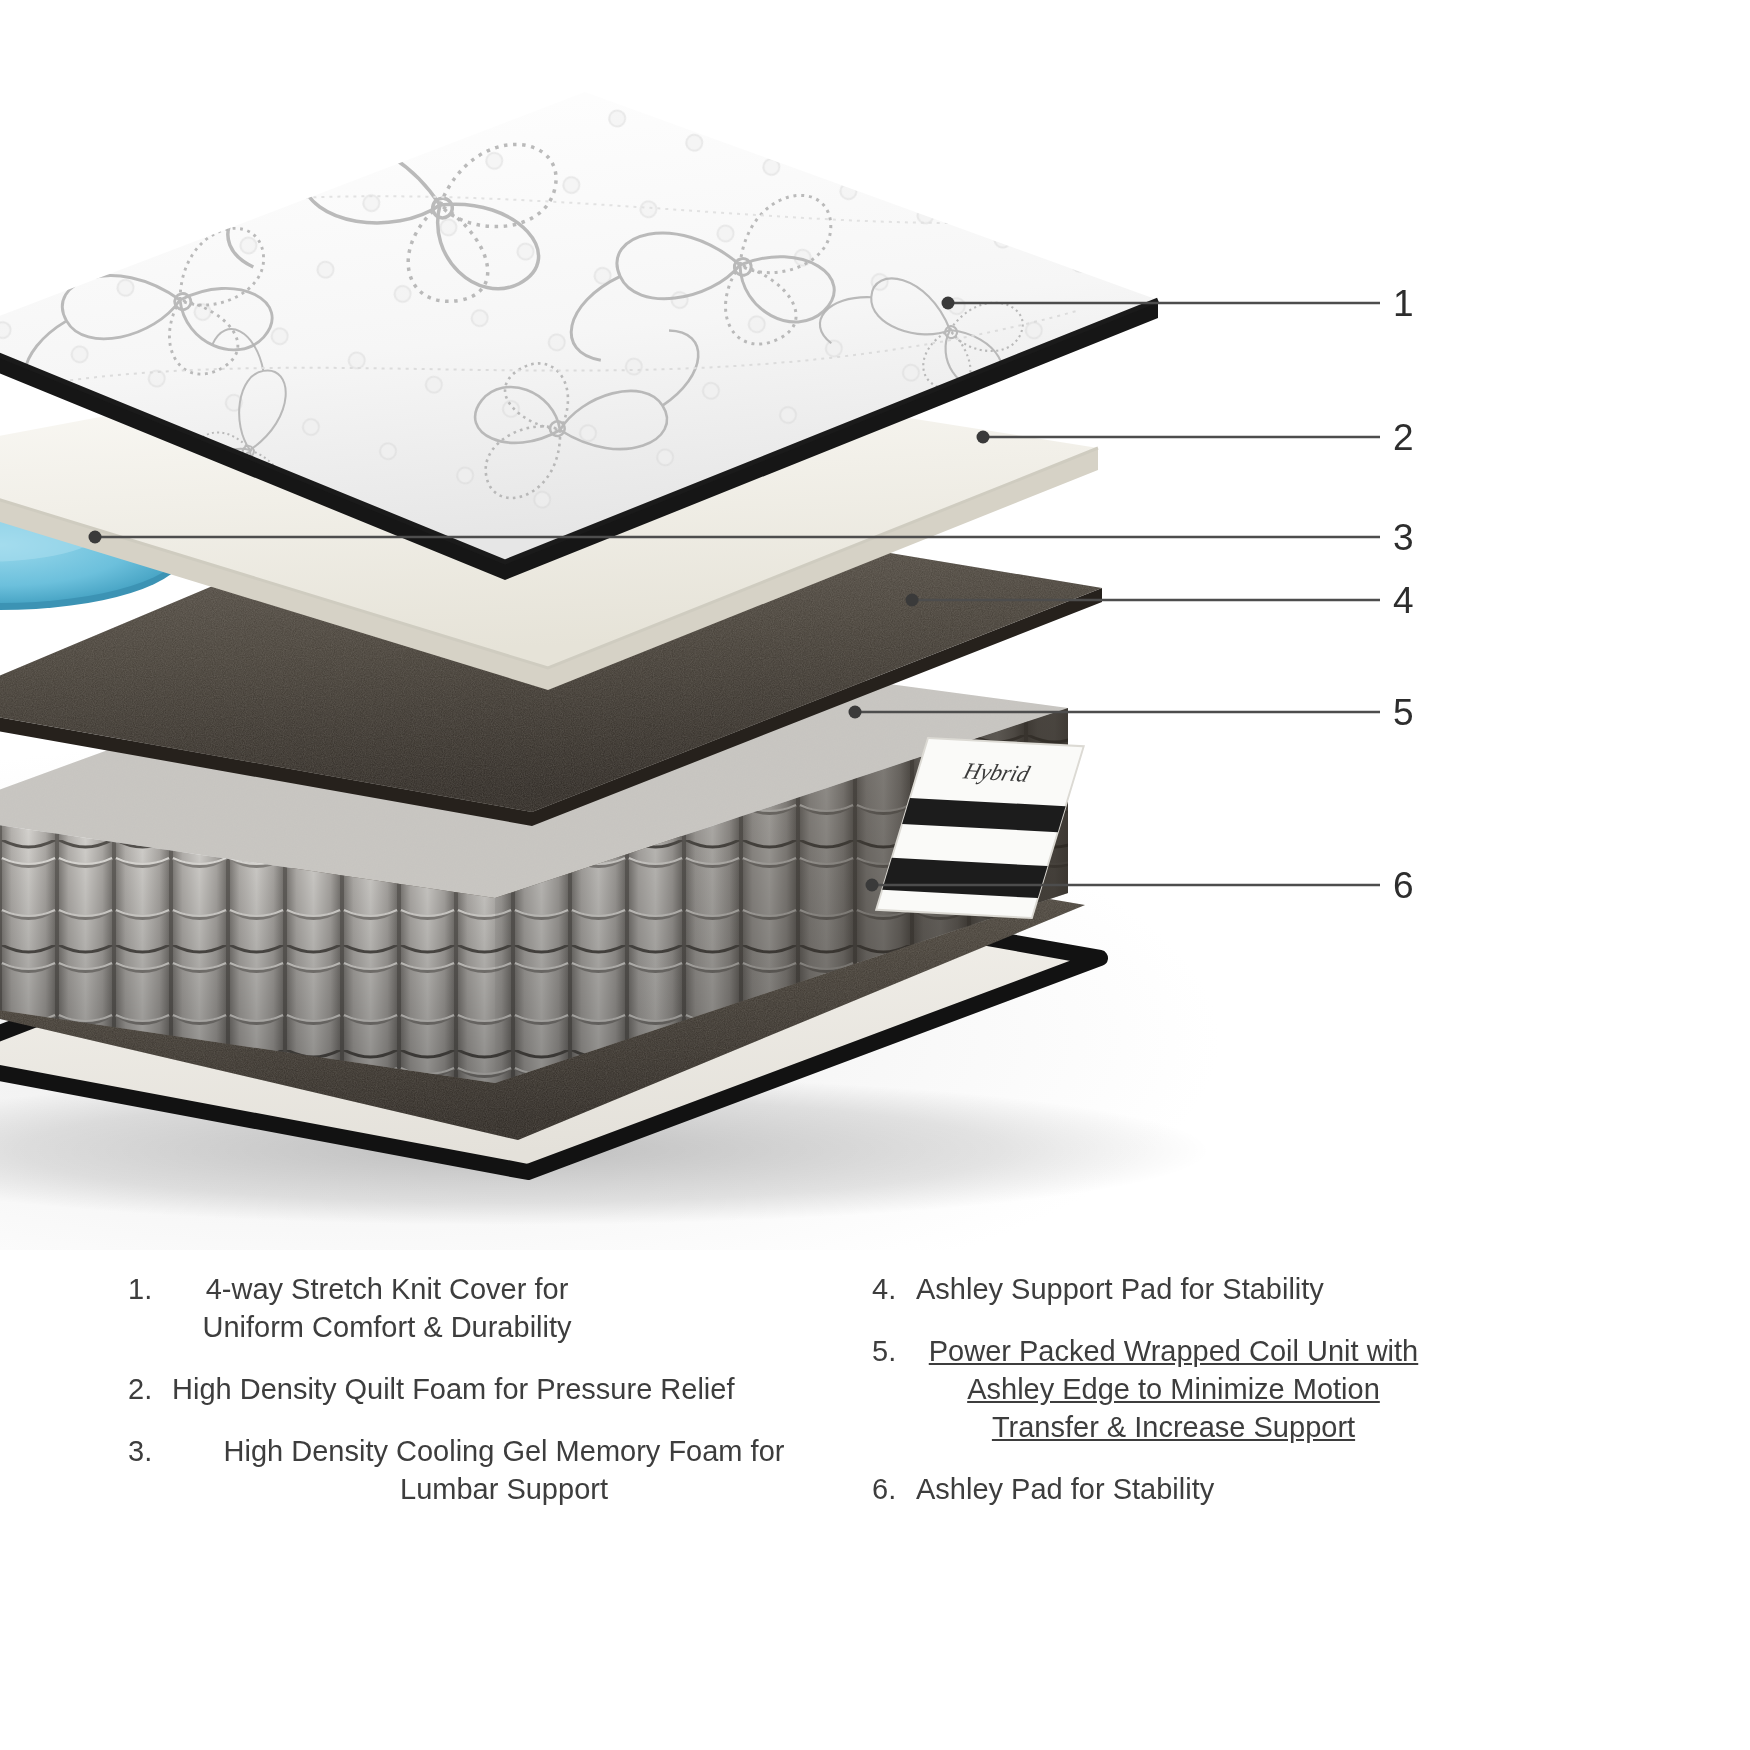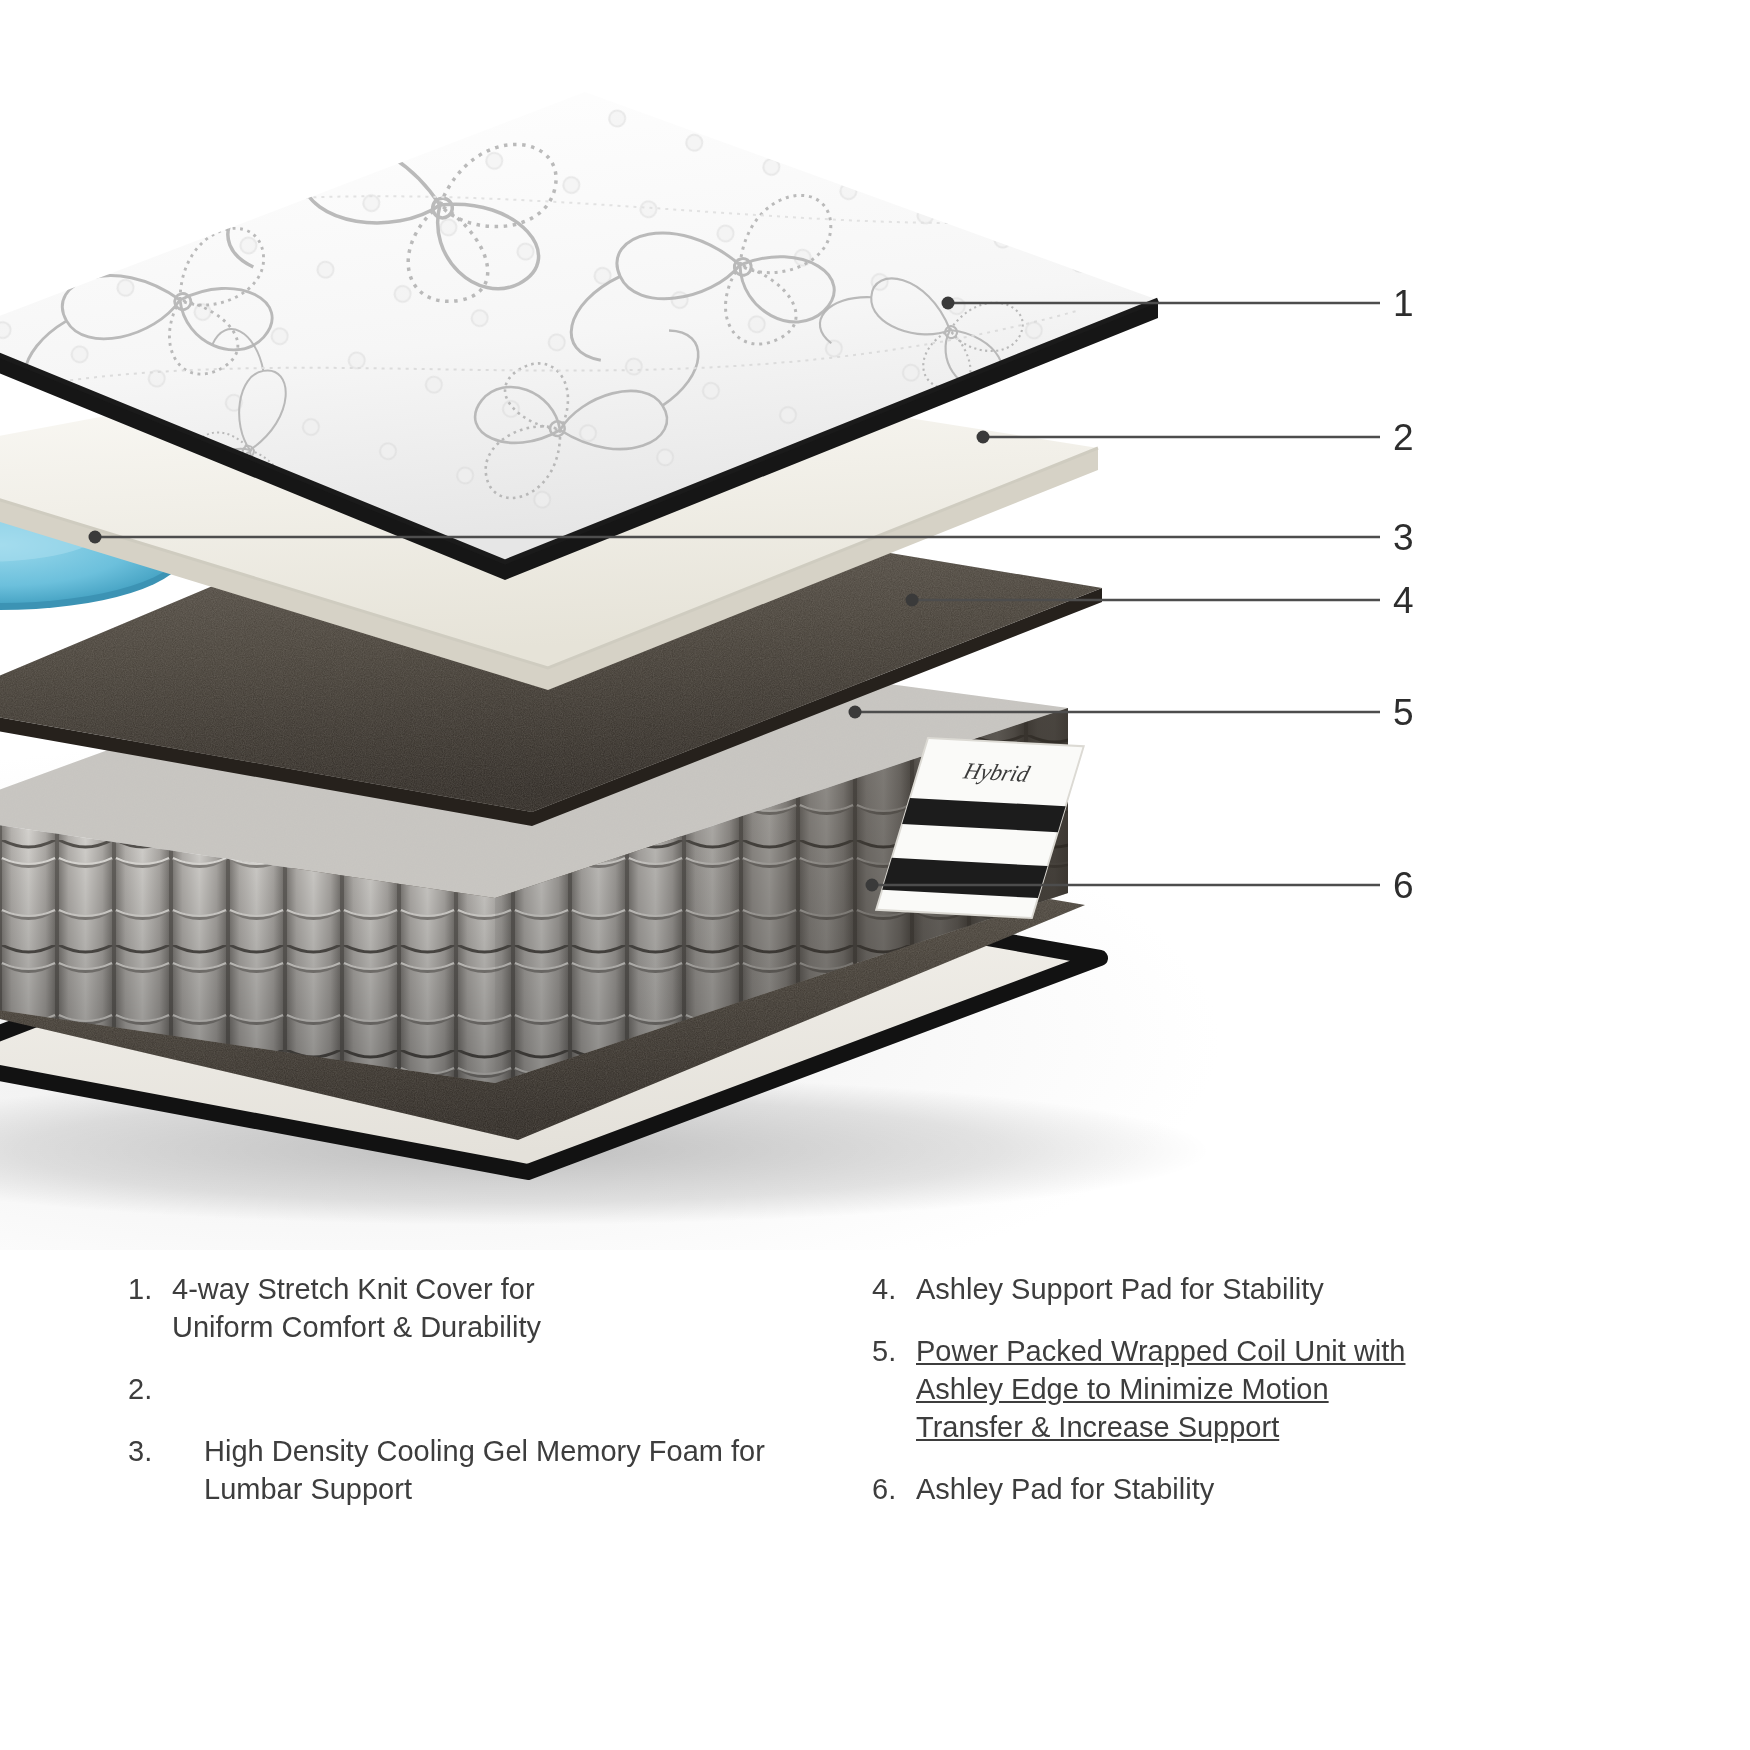--- a/index.html
+++ b/index.html
@@ -11,21 +11,21 @@
   .stage { position:absolute; top:0; left:0; width:1750px; height:1250px; }
   svg text { font-family:"Liberation Sans", sans-serif; }
   .tag-text { font-family:"Liberation Serif", serif; font-style:italic; }
 
   .legend { position:absolute; top:1270px; left:128px; display:flex; }
   .legend-col { display:flex; flex-direction:column; gap:24px; }
   .legend-col-left { width:744px; flex:none; }
   .legend-col-right { width:585px; flex:none; }
   .legend-item { display:flex; font-size:29px; line-height:38px; color:#3d3d3d; }
   .legend-num { width:44px; flex:none; }
-  .legend-text { display:block; }
+  .legend-text { display:block;text-align:center; }
   .w-item1 { max-width:430px; }
   .w-item3 { max-width:600px;margin-left:32px; }
   .w-item5 { max-width:515px;text-decoration:underline; }
 </style>
 </head>
 <body>
 
 <div class="stage">
 <svg width="1750" height="1250" viewBox="0 0 1750 1250">
   <defs>
@@ -207,20 +207,21 @@
 </div>
 
 <div class="legend">
   <div class="legend-col legend-col-left">
     <div class="legend-item">
       <span class="legend-num">1.</span>
       <span class="legend-text w-item1">4-way Stretch Knit Cover for Uniform Comfort &amp; Durability</span>
     </div>
     <div class="legend-item">
       <span class="legend-num">2.</span>
+      <span class="legend-text">High Density Quilt Foam for Pressure Relief</span>
     </div>
     <div class="legend-item">
       <span class="legend-num">3.</span>
       <span class="legend-text w-item3">High Density Cooling Gel Memory Foam for Lumbar Support</span>
     </div>
   </div>
   <div class="legend-col legend-col-right">
     <div class="legend-item">
       <span class="legend-num">4.</span>
       <span class="legend-text">Ashley Support Pad for Stability</span>

